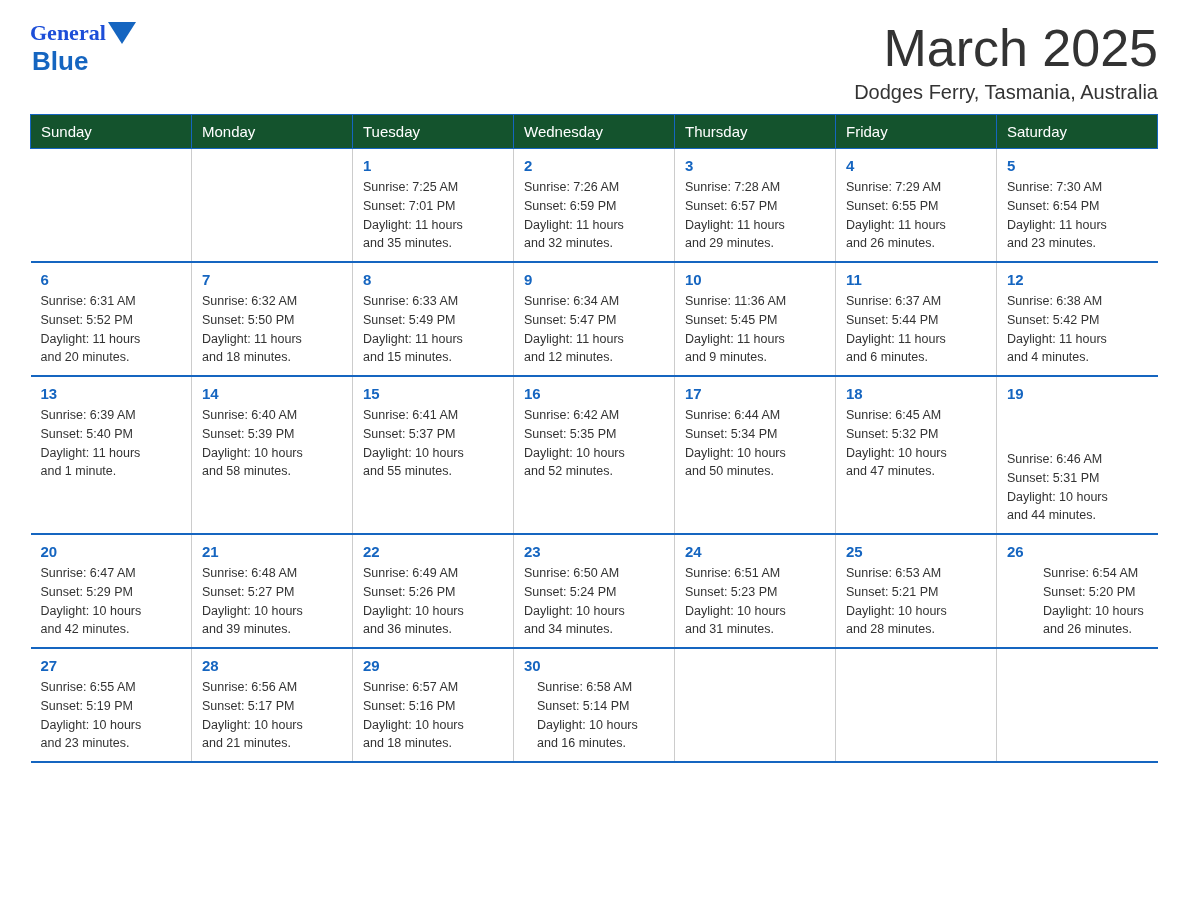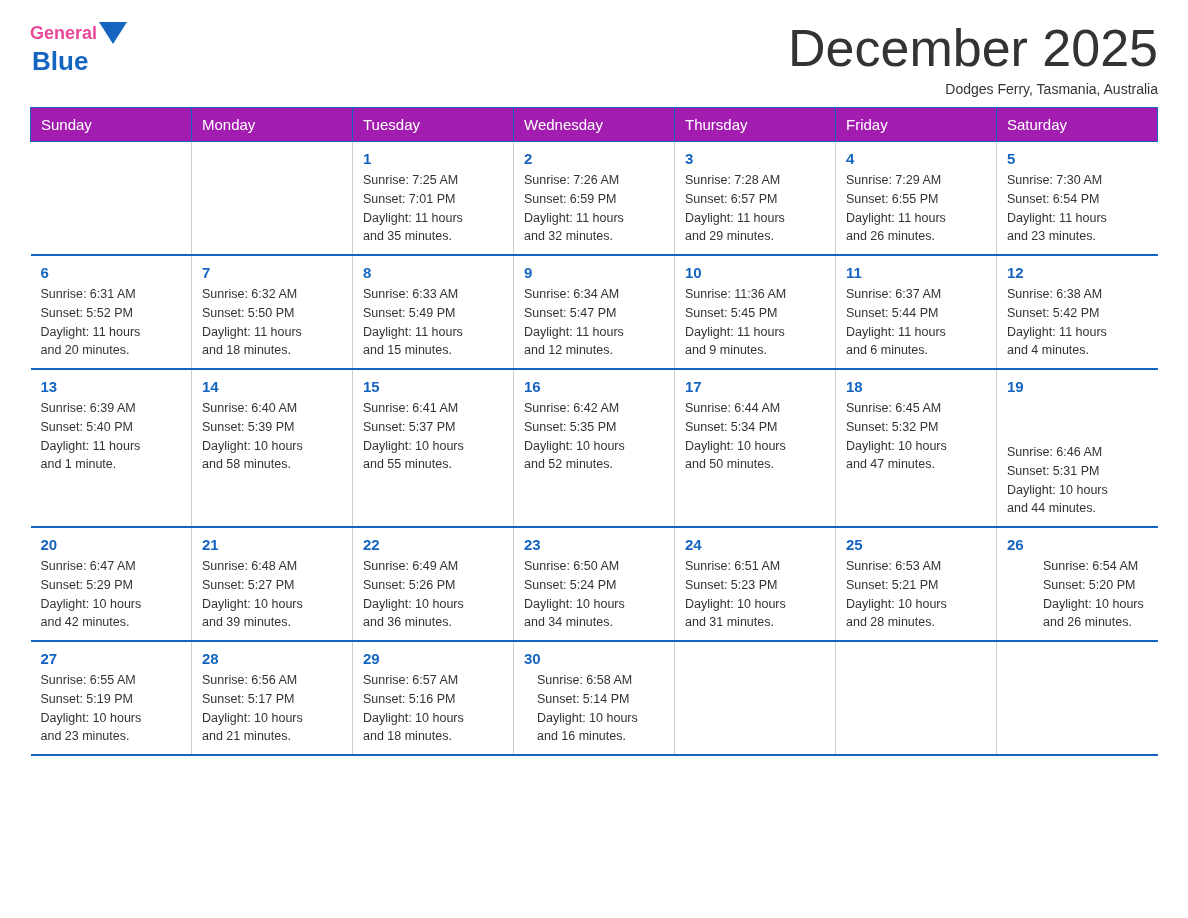--- a/index.html
+++ b/index.html
@@ -20,31 +20,31 @@
     .title-section {
       text-align: right;
     }
     .month-title {
       font-size: 52px;
       font-weight: normal;
       color: #333;
       line-height: 1.1;
     }
     .location-title {
-      font-size: 14px;
+      font-size: 20px;
       color: #333;
       margin-top: 4px;
     }
     .calendar {
       width: 100%;
       border-collapse: collapse;
       margin-top: 8px;
     }
     .calendar thead tr {
-      background-color: #a21caf;
+      background-color: #14532d;
       color: #fff;
     }
     .calendar thead th {
       padding: 8px 10px;
       text-align: left;
       font-size: 15px;
       font-weight: normal;
       border: 1px solid #1565c0;
     }
     .calendar tbody tr {
@@ -87,33 +87,33 @@
       display: flex;
       align-items: center;
     }
   </style>
 </head>
 <body>
 
 <div class="header">
   <div class="logo-wrapper">
     <div class="logo-line1">
-      <span style="font-size:18px; font-weight:bold; color:#ec4899;">General</span>
+      <span style="font-size:22px; font-weight:bold; color:#1d4ed8;font-family:Liberation Serif, serif;">General</span>
       <span style="display:inline-block; margin-left:2px; position:relative; top:2px;">
         <svg width="28" height="22" viewBox="0 0 28 22">
           <polygon points="0,0 28,0 14,22" fill="#1565c0"></polygon>
         </svg>
       </span>
     </div>
     <div>
       <span style="font-size:26px; font-weight:bold; color:#1565c0; margin-left:2px;">Blue</span>
     </div>
   </div>
   <div class="title-section">
-    <div class="month-title">December 2025</div>
+    <div class="month-title">March 2025</div>
     <div class="location-title">Dodges Ferry, Tasmania, Australia</div>
   </div>
 </div>
 
 <table class="calendar">
   <thead>
     <tr>
     <th>Sunday</th>
         <th>Monday</th>
         <th>Tuesday</th>

